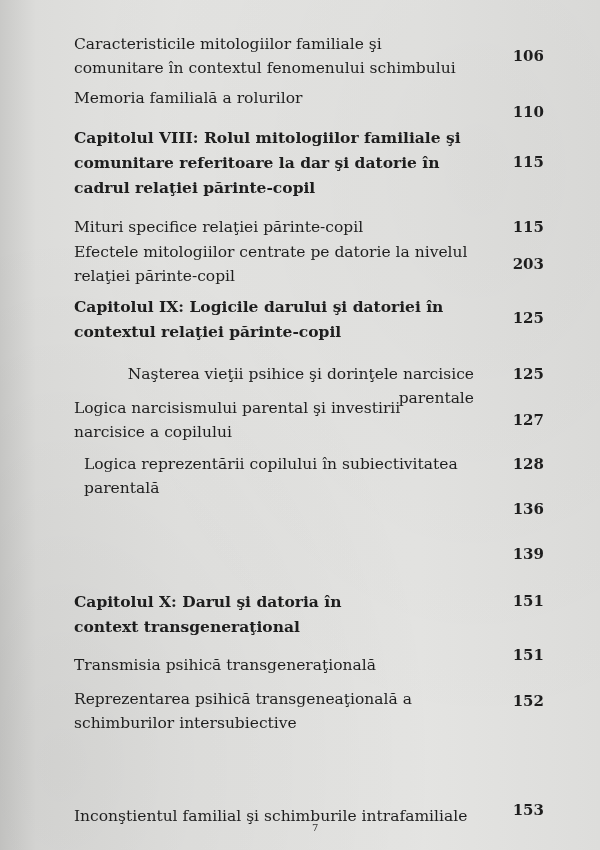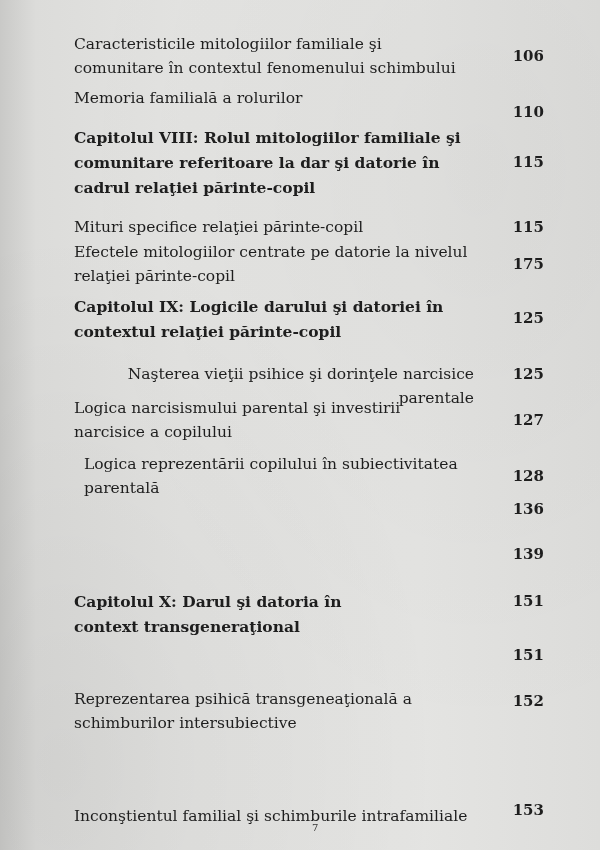--- a/index.html
+++ b/index.html
@@ -88,57 +88,58 @@
       <span class="page-num" style="top:25px;">115</span>
     </div>
 
     <div class="entry" style="top:175px;margin-top:8px;">
       <span class="title">Mituri specifice relaţiei părinte-copil</span>
       <span class="page-num" style="top:0px;">115</span>
     </div>
 
     <div class="entry" style="top:208px;">
       <span class="title">Efectele mitologiilor centrate pe datorie la nivelul relaţiei părinte-copil</span>
-      <span class="page-num" style="top:12px;">175</span>
+      <span class="page-num" style="top:12px;">203</span>
     </div>
 
     <div class="entry chapter" style="top:262px;">
       <span class="title">Capitolul IX: Logicile darului şi datoriei în contextul relaţiei părinte-copil</span>
       <span class="page-num" style="top:12px;">125</span>
     </div>
 
     <div class="entry" style="top:330px;text-align:right;">
       <span class="title">Naşterea vieţii psihice şi dorinţele narcisice parentale</span>
       <span class="page-num" style="top:0px;">125</span>
     </div>
 
     <div class="entry" style="top:364px;">
       <span class="title">Logica narcisismului parental şi investirii narcisice a copilului</span>
       <span class="page-num" style="top:12px;text-align:right;">127</span>
     </div>
 
     <div class="entry" style="top:420px;">
       <span class="title" style="width:430px;margin-left:10px;">Logica reprezentării copilului în subiectivitatea parentală</span>
-      <span class="page-num" style="top:12px;margin-left:16px;">128</span>
+      <span class="page-num" style="top:0px;margin-left:16px;">128</span>
     </div>
 
     <div class="entry" style="top:453px;">
       <span class="page-num" style="top:12px;">136</span>
     </div>
 
     <div class="entry" style="top:500px;">
       <span class="page-num" style="top:10px;">139</span>
     </div>
 
     <div class="entry chapter" style="top:557px;">
       <span class="title" style="width:320px;">Capitolul X: Darul şi datoria în context transgeneraţional</span>
       <span class="page-num" style="top:0px;">151</span>
     </div>
 
     <div class="entry" style="top:621px;">
+      <span class="title">Transmisia psihică transgeneraţională</span>
       <span class="page-num" style="top:-10px;">151</span>
     </div>
 
     <div class="entry" style="top:655px;">
       <span class="title">Reprezentarea psihică transgeneaţională a schimburilor intersubiective</span>
       <span class="page-num" style="top:2px;">152</span>
     </div>
 
     <div class="entry" style="top:744px;margin-top:28px;">
       <span class="title" style="width:430px;">Inconştientul familial şi schimburile intrafamiliale</span>

